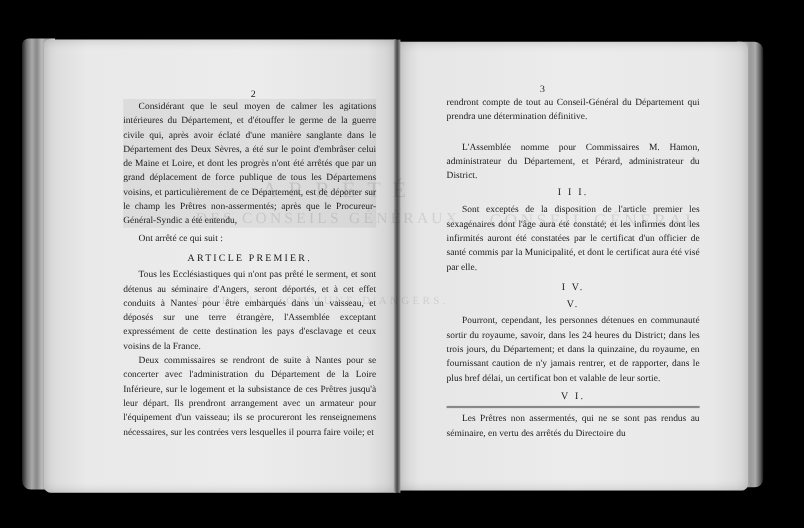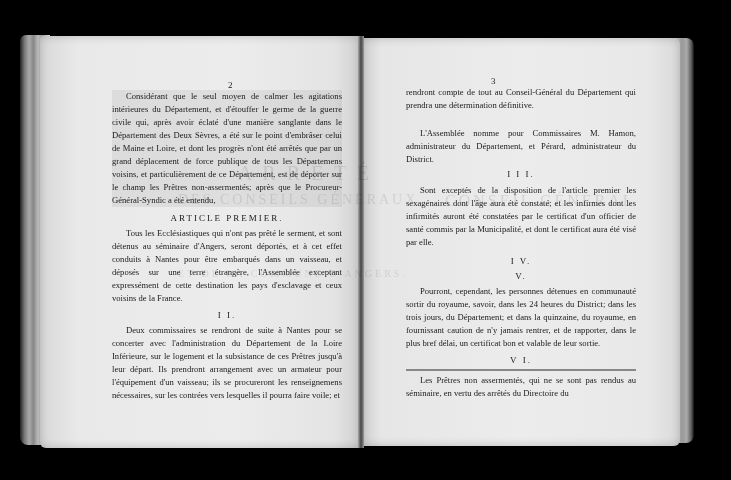--- a/index.html
+++ b/index.html
@@ -51,23 +51,23 @@
   <div class="ghost" style="left:238px;top:162px;font-size:20px;">A R R Ê T É</div>
   <div class="ghost" style="left:178px;top:192px;font-size:14px;">DES CONSEILS GÉNÉRAUX</div>
   <div class="ghost" style="left:178px;top:268px;font-size:10px;">ET DE LA COMMUNE D'ANGERS.</div>
   <div class="ghost" style="left:445px;top:192px;font-size:16px;">CONSEIL GÉNÉRAL</div>
 
   <div class="page-num" style="left:228px;top:80px;">2</div>
   <div class="text-block" style="left:112px;top:90px;width:230px;">
     <div class="shade">
       <p class="indent">Considérant que le seul moyen de calmer les agitations intérieures du Département, et d'étouffer le germe de la guerre civile qui, après avoir éclaté d'une manière sanglante dans le Département des Deux Sèvres, a été sur le point d'embrâser celui de Maine et Loire, et dont les progrès n'ont été arrêtés que par un grand déplacement de force publique de tous les Départemens voisins, et particulièrement de ce Département, est de déporter sur le champ les Prêtres non-assermentés; après que le Procureur-Général-Syndic a été entendu,</p>
     </div>
+    <p class="indent" style="margin-top:3px;">Ont arrêté ce qui suit :</p>
     <p class="heading" style="margin-top:5px !important;">ARTICLE PREMIER.</p>
     <p class="indent">Tous les Ecclésiastiques qui n'ont pas prêté le serment, et sont détenus au séminaire d'Angers, seront déportés, et à cet effet conduits à Nantes pour être embarqués dans un vaisseau, et déposés sur une terre étrangère, l'Assemblée exceptant expressément de cette destination les pays d'esclavage et ceux voisins de la France.</p>
-    <p class="heading" style="margin-top:4px !important;">I I.</p>
     <p class="indent">Deux commissaires se rendront de suite à Nantes pour se concerter avec l'administration du Département de la Loire Inférieure, sur le logement et la subsistance de ces Prêtres jusqu'à leur départ. Ils prendront arrangement avec un armateur pour l'équipement d'un vaisseau; ils se procureront les renseignemens nécessaires, sur les contrées vers lesquelles il pourra faire voile; et</p>
   </div>
 
   <div class="page-num" style="left:491px;top:76px;">3</div>
   <div class="text-block" style="left:406px;top:86px;width:230px;">
     <p>rendront compte de tout au Conseil-Général du Département qui prendra une détermination définitive.</p>
     <p class="indent" style="margin-top:15px;">L'Assemblée nomme pour Commissaires M. Hamon, administrateur du Département, et Pérard, administrateur du District.</p>
     <p class="heading">I I I.</p>
     <p class="indent" style="margin-top:3px;">Sont exceptés de la disposition de l'article premier les sexagénaires dont l'âge aura été constaté; et les infirmes dont les infirmités auront été constatées par le certificat d'un officier de santé commis par la Municipalité, et dont le certificat aura été visé par elle.</p>
     <p class="heading" style="margin-top:6px !important;">I V.</p>

